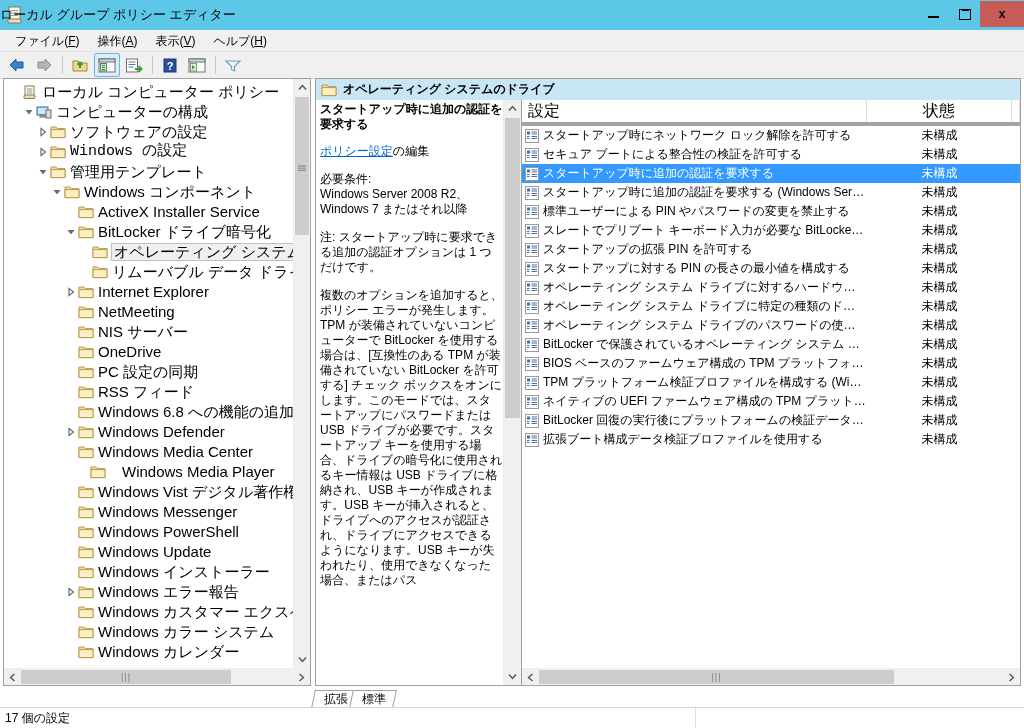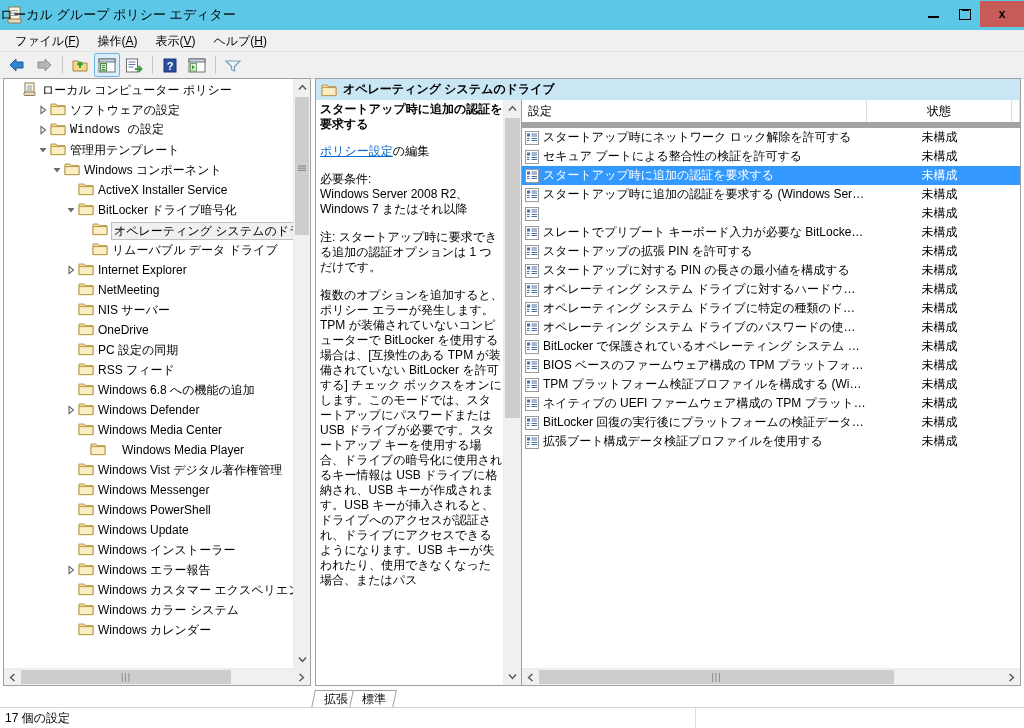--- a/index.html
+++ b/index.html
@@ -126,23 +126,23 @@
   }
   .tree {
     padding: 3px 0 0 2px;
     position: absolute;
     left: 0; top: 0; right: 16px; bottom: 0;
     overflow: hidden;
   }
   .trow {
     height: 20px;
     display: flex;
-    align-items: flex-start;
+    align-items: center;
     white-space: nowrap;
-    font-size: 12px;
+    font-size: 15px;
     padding-left: 2px;
   }
   .trow.selected .tlabel {
     background: #f0f0f0;
     border: 1px solid #c0c0c0;
     padding: 0 2px;
     margin-left: -1px;
   }
   .twist {
     width: 14px; height: 16px;
@@ -260,22 +260,22 @@
     flex: 1;
     display: flex;
     overflow: hidden;
     position: relative;
   }
   .lp-cols { flex: 1; position: relative; overflow: hidden;}
   .lheader {
     height: 22px;
     display: flex;
     background: #fff;
-    border-bottom: 6px solid #a3a3a3;
-    font-size: 12px;
+    border-bottom: 4px solid #a3a3a3;
+    font-size: 16px;
   }
   .lh-cell {
     display: flex; align-items: center;
     border-right: 1px solid #dcdcdc;
     box-sizing: border-box;
     height: 22px;
   }
   .lh-setting { width: 345px; padding-left: 6px;}
   .lh-state { width: 145px; justify-content: center;}
   .lh-spare { flex: 1; }
@@ -448,20 +448,34 @@
           <div class="trow" style="padding-left: 2px;">
             <span class="twist"></span>
             <span class="ficon"><svg width="16" height="15" viewBox="0 0 16 15">
                 <rect x="3" y="1" width="9" height="11" fill="#fdf6e3" stroke="#8a7a55" stroke-width="1"></rect>
                 <rect x="5" y="3.5" width="5" height="1" fill="#8a9bb5"></rect>
                 <rect x="5" y="5.5" width="5" height="1" fill="#8a9bb5"></rect>
                 <rect x="5" y="7.5" width="5" height="1" fill="#8a9bb5"></rect>
                 <rect x="2" y="10" width="11" height="3.5" rx="1" fill="#e8dcbb" stroke="#8a7a55" stroke-width="1"></rect>
               </svg></span>
             <span class="tlabel">ローカル コンピューター ポリシー</span>
+          </div>
+          <div class="trow" style="padding-left: 16px;">
+            <span class="twist">
+              <svg width="10" height="10" viewBox="0 0 10 10">
+                <path d="M1.5 3 L8.5 3 L5 7.5 Z" fill="#6d6d6d"></path>
+              </svg>
+            </span>
+            <span class="ficon"><svg width="16" height="14" viewBox="0 0 16 14">
+                <rect x="1" y="2" width="11" height="8" fill="#9fd2f0" stroke="#3a6f96"></rect>
+                <rect x="2" y="3" width="9" height="6" fill="#cbe8fa"></rect>
+                <rect x="4" y="10" width="6" height="2" fill="#b5b5b5" stroke="#6f6f6f"></rect>
+                <rect x="10" y="5" width="5" height="8" fill="#dcdcdc" stroke="#6f6f6f"></rect>
+              </svg></span>
+            <span class="tlabel">コンピューターの構成</span>
           </div>
           <div class="trow" style="padding-left: 30px;">
             <span class="twist">
               <svg width="10" height="10" viewBox="0 0 10 10">
                 <path d="M3 1.5 L7.5 5 L3 8.5 Z" fill="none" stroke="#6d6d6d" stroke-width="1.2"></path>
               </svg>
             </span>
             <span class="ficon"><svg width="16" height="14" viewBox="0 0 16 14">
                 <path d="M1 2 h5 l1.3 1.6 H15 v9 H1 Z" fill="#f7dd9a" stroke="#b99a4e" stroke-width="1"></path>
                 <path d="M1 4.6 h14 v8 H1 Z" fill="#fbeec2" stroke="#b99a4e" stroke-width="1"></path>
@@ -833,20 +847,21 @@
                   </div>
                   <div class="cell-state">未構成</div>
                 </div>
                 <div class="lrow">
                   <div class="cell-setting">
                     <span class="licon"><svg width="14" height="14" viewBox="0 0 14 14">
                         <rect x="0.5" y="0.5" width="13" height="13" fill="#fff" stroke="#9a9a9a"></rect>
                         <rect x="2" y="2.5" width="3" height="3" fill="#4a6fa5"></rect>
                         <path d="M6.5 3 h5.5 M6.5 5 h5.5 M6.5 7.5 h5.5 M6.5 9.5 h5.5 M2 7.5 h2.5 M2 9.5 h2.5" stroke="#4a6fa5" stroke-width="1"></path>
                       </svg></span>
+                    <span class="ltext">標準ユーザーによる PIN やパスワードの変更を禁止する</span>
                   </div>
                   <div class="cell-state">未構成</div>
                 </div>
                 <div class="lrow">
                   <div class="cell-setting">
                     <span class="licon"><svg width="14" height="14" viewBox="0 0 14 14">
                         <rect x="0.5" y="0.5" width="13" height="13" fill="#fff" stroke="#9a9a9a"></rect>
                         <rect x="2" y="2.5" width="3" height="3" fill="#4a6fa5"></rect>
                         <path d="M6.5 3 h5.5 M6.5 5 h5.5 M6.5 7.5 h5.5 M6.5 9.5 h5.5 M2 7.5 h2.5 M2 9.5 h2.5" stroke="#4a6fa5" stroke-width="1"></path>
                       </svg></span>

